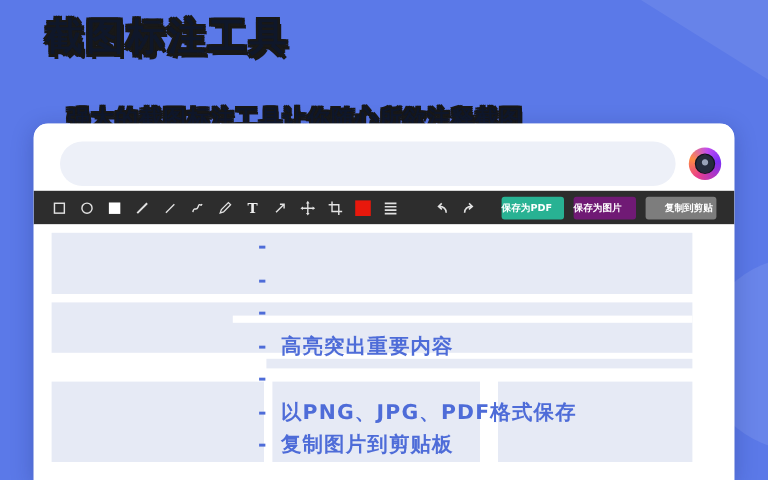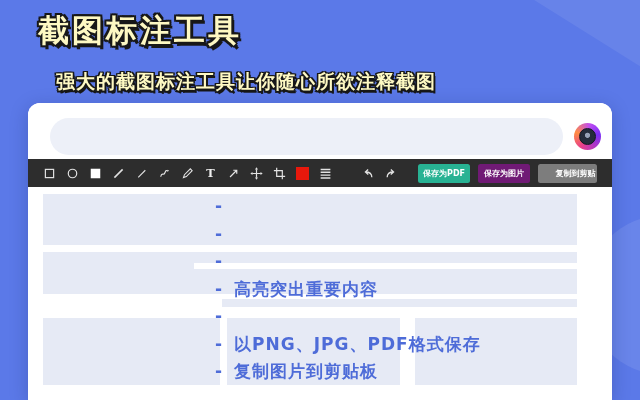--- a/index.html
+++ b/index.html
@@ -12,29 +12,29 @@
   
   .deco-band {
     position:absolute; left:520px; top:-150px; width:420px; height:250px;
     background:rgba(255,255,255,0.08); transform:rotate(32deg);
   }
   .deco-circle {
     position:absolute; left:585px; top:215px; width:160px; height:160px;
     border-radius:50%; background:rgba(255,255,255,0.09);
   }
   
-  .hero { position:absolute; left:38px; top:10px; color:#fef9c3;font-family:Liberation Serif, serif; }
+  .hero { position:absolute; left:38px; top:10px; color:#0f172a;font-family:Liberation Serif, serif; }
   .hero-title {
     font-size:31px; font-weight:900; letter-spacing:3px;
     text-shadow:-2px -2px 0 #181818, 2px -2px 0 #181818, -2px 2px 0 #181818,
       2px 2px 0 #181818, 0 -2px 0 #181818, 0 2px 0 #181818,
       -2px 0 0 #181818, 2px 0 0 #181818, 3px 4px 0 #181818;
   }
   .hero-subtitle {
-    margin-top:17px; font-size:19px; font-weight:800; letter-spacing:1px;
+    margin-top:34px; font-size:19px; font-weight:800; letter-spacing:1px;
     text-shadow:-1.5px -1.5px 0 #181818, 1.5px -1.5px 0 #181818,
       -1.5px 1.5px 0 #181818, 1.5px 1.5px 0 #181818,
       0 -1.5px 0 #181818, 0 1.5px 0 #181818,
       -1.5px 0 0 #181818, 1.5px 0 0 #181818, 2px 3px 0 #181818;
     padding-left:18px;
   }
   
   .window {
     position:absolute; left:28px; top:103px; width:584px; height:297px;
     background:#fff; border-radius:12px 12px 0 0;
@@ -68,21 +68,21 @@
   .tool {
     width:13px; height:13px; margin-right:10px; flex:0 0 auto;
     display:flex; align-items:center; justify-content:center; cursor:pointer;
   }
   .tool svg { display:block; }
   .swatch { width:13px; height:13px; background:#e8180c; }
   .tool.undo { margin-left:19px; }
   .tool.redo { margin-left:1px; }
   .tb-btn {
     height:19px; line-height:19px; border:none; border-radius:2.5px;
-    color:#fff; font-size:8px; font-weight:bold; text-align:center;
+    color:#fff; font-size:8px; font-weight:bold; text-align:left;
     cursor:pointer; flex:0 0 auto; padding:0;
     font-family:"DejaVu Sans", sans-serif;
   }
   .btn-pdf   { margin-left:auto; width:52px; background:#28b293; }
   .btn-img   { margin-left:8px;  width:52px; background:#701a75; }
   .btn-copy  { margin-left:8px;  width:59px; background:#7d7d7d;padding-left:16px; }
   
   .content { position:absolute; left:0; top:84px; width:584px; height:213px; background:#fff; }
   .ph { position:absolute; background:#e6eaf5; }
   .ph-b1 { left:15px;  top:91px;  width:534px; height:51px; }

